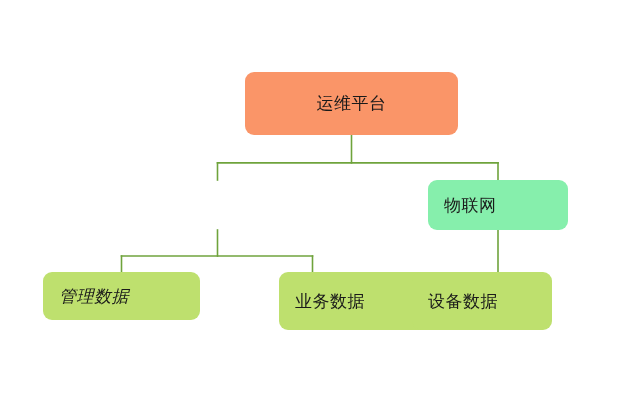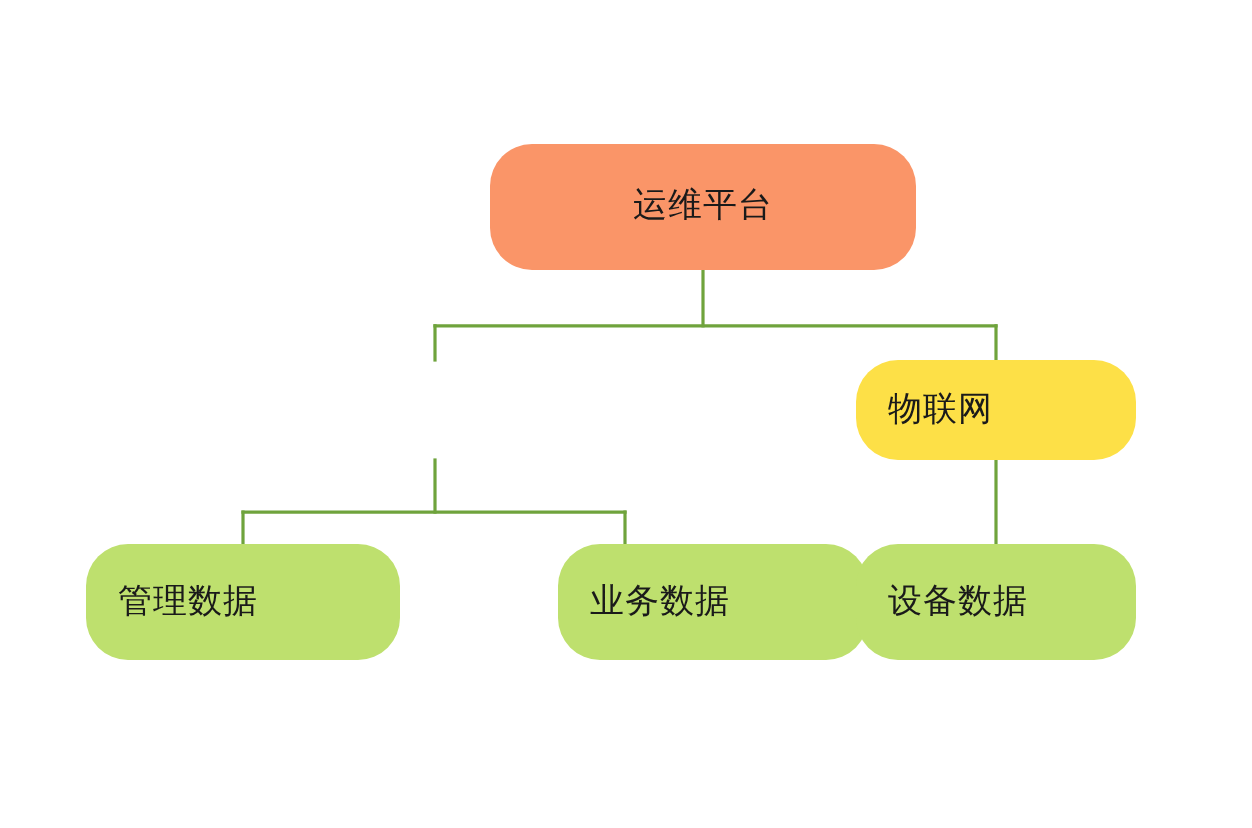--- a/index.html
+++ b/index.html
@@ -24,21 +24,21 @@
     position: absolute;
     left: 0;
     top: 0;
     width: 626px;
     height: 414px;
     pointer-events: none;
   }
   .node {
     position: absolute;
     box-sizing: border-box;
-    border-radius: 21px;
+    border-radius: 9px;
     display: flex;
     align-items: center;
     color: #1a1a1a;
     font-size: 17px;
     letter-spacing: 0.5px;
     line-height: 1.2;
     z-index: 2;
   }
   .node-root {
     justify-content: center;
@@ -71,29 +71,29 @@
         <path d="M 312.5 256.04 L 312.5 272" stroke="#6fa33c" stroke-width="1.6" fill="none"></path>
         <path d="M 498 230 L 498 272" stroke="#6fa33c" stroke-width="1.6" fill="none"></path>
       </g>
   </svg>
 
   <div class="node node-root" id="node-root" style="left: 245px; top: 72px; width: 213px; height: 63px; background: rgb(250, 149, 104); color: rgb(26, 26, 26);">
     <span class="node-label">运维平台</span>
   </div>
 
 
-  <div class="node node-branch" id="node-branch-iot" style="left: 428px; top: 180px; width: 140px; height: 50px; background: #fde047; color: rgb(26, 26, 26);">
+  <div class="node node-branch" id="node-branch-iot" style="left: 428px; top: 180px; width: 140px; height: 50px; background: #86efac; color: rgb(26, 26, 26);">
     <span class="node-label">物联网</span>
   </div>
 
-  <div class="node node-leaf" id="node-leaf-management-data" style="left: 43px; top: 272px; width: 157px; height: 58px; background: rgb(190, 224, 110); color: rgb(26, 26, 26);">
+  <div class="node node-leaf" id="node-leaf-management-data" style="left: 43px; top: 272px; width: 157px; height: 48px; background: rgb(190, 224, 110); color: rgb(26, 26, 26); font-style: italic;">
     <span class="node-label">管理数据</span>
   </div>
 
   <div class="node node-leaf" id="node-leaf-business-data" style="left: 235px; top: 272px; width: 155px; height: 58px; background: rgb(190, 224, 110); color: rgb(26, 26, 26); margin-left: 44px;">
     <span class="node-label">业务数据</span>
   </div>
 
-  <div class="node node-leaf" id="node-leaf-device-data" style="left: 428px; top: 272px; width: 140px; height: 58px; background: rgb(190, 224, 110); color: rgb(26, 26, 26);">
+  <div class="node node-leaf" id="node-leaf-device-data" style="left: 412px; top: 272px; width: 140px; height: 58px; background: rgb(190, 224, 110); color: rgb(26, 26, 26);">
     <span class="node-label">设备数据</span>
   </div>
 
 </div>
 
 </body></html>

